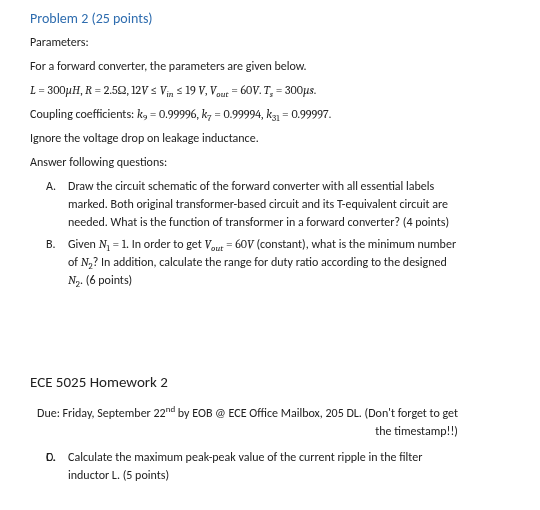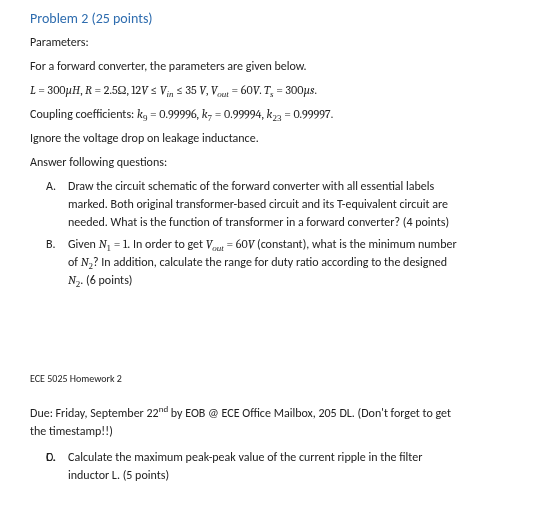--- a/index.html
+++ b/index.html
@@ -47,47 +47,48 @@
   .ol li .mk {
     position: absolute;
     left: -22px;
     width: 20px;
     text-align: left;
   }
   .gap {
     height: 78px;
   }
   .footer-title {
-    margin: 0 0 18px 0;
-    font-size: 10px;
+    margin: 0 0 10px 0;
+    font-size: 15px;
   }
   .due {
     margin: 0 0 8px 0;
+    text-align: right;
   }
   sup, .sup { font-size: 0.75em; vertical-align: super; line-height: 0; }
-  sub, .sub { font-size: 0.75em; vertical-align: sub; line-height: 0; font-family: Liberation Serif, serif; }
+  sub, .sub { font-size: 0.75em; vertical-align: sub; line-height: 0; }
 </style>
 </head>
 <body>
 
 <div class="page">
 
   <h3 class="title">Problem 2 (25 points)</h3>
 
   <p class="para">Parameters:</p>
 
   <p class="para">For a forward converter, the parameters are given below.</p>
 
   <p class="param-line">
-    L <span class="rm">= 300</span>µH<span class="rm">, </span>R <span class="rm">= 2.5Ω, 12</span>V <span class="rm">≤ </span>V<sub>in</sub> <span class="rm">≤ 35 </span>V<span class="rm">, </span>V<sub>out</sub> <span class="rm">= 60</span>V<span class="rm">. </span>T<sub>s</sub> <span class="rm">= 300</span>µs<span class="rm">.</span>
+    L <span class="rm">= 300</span>µH<span class="rm">, </span>R <span class="rm">= 2.5Ω, 12</span>V <span class="rm">≤ </span>V<sub>in</sub> <span class="rm">≤ 19 </span>V<span class="rm">, </span>V<sub>out</sub> <span class="rm">= 60</span>V<span class="rm">. </span>T<sub>s</sub> <span class="rm">= 300</span>µs<span class="rm">.</span>
   </p>
 
 
   <p class="para">
-    Coupling coefficients: <span class="math">k<sub><span class="rm">9</span></sub> <span class="rm">= 0.99996,</span> k<sub><span class="rm">7</span></sub> <span class="rm">= 0.99994,</span> k<sub><span class="rm">23</span></sub> <span class="rm">= 0.99997.</span></span>
+    Coupling coefficients: <span class="math">k<sub><span class="rm">9</span></sub> <span class="rm">= 0.99996,</span> k<sub><span class="rm">7</span></sub> <span class="rm">= 0.99994,</span> k<sub><span class="rm">31</span></sub> <span class="rm">= 0.99997.</span></span>
   </p>
 
   <p class="para">Ignore the voltage drop on leakage inductance.</p>
 
   <p class="para">Answer following questions:</p>
 
   <ul class="ol">
     <li>
       <span class="mk">A.</span>
       <span>Draw the circuit schematic of the forward converter with all essential labels marked. Both original transformer-based circuit and its T-equivalent circuit are needed. What is the function of transformer in a forward converter? (4 points)</span>

